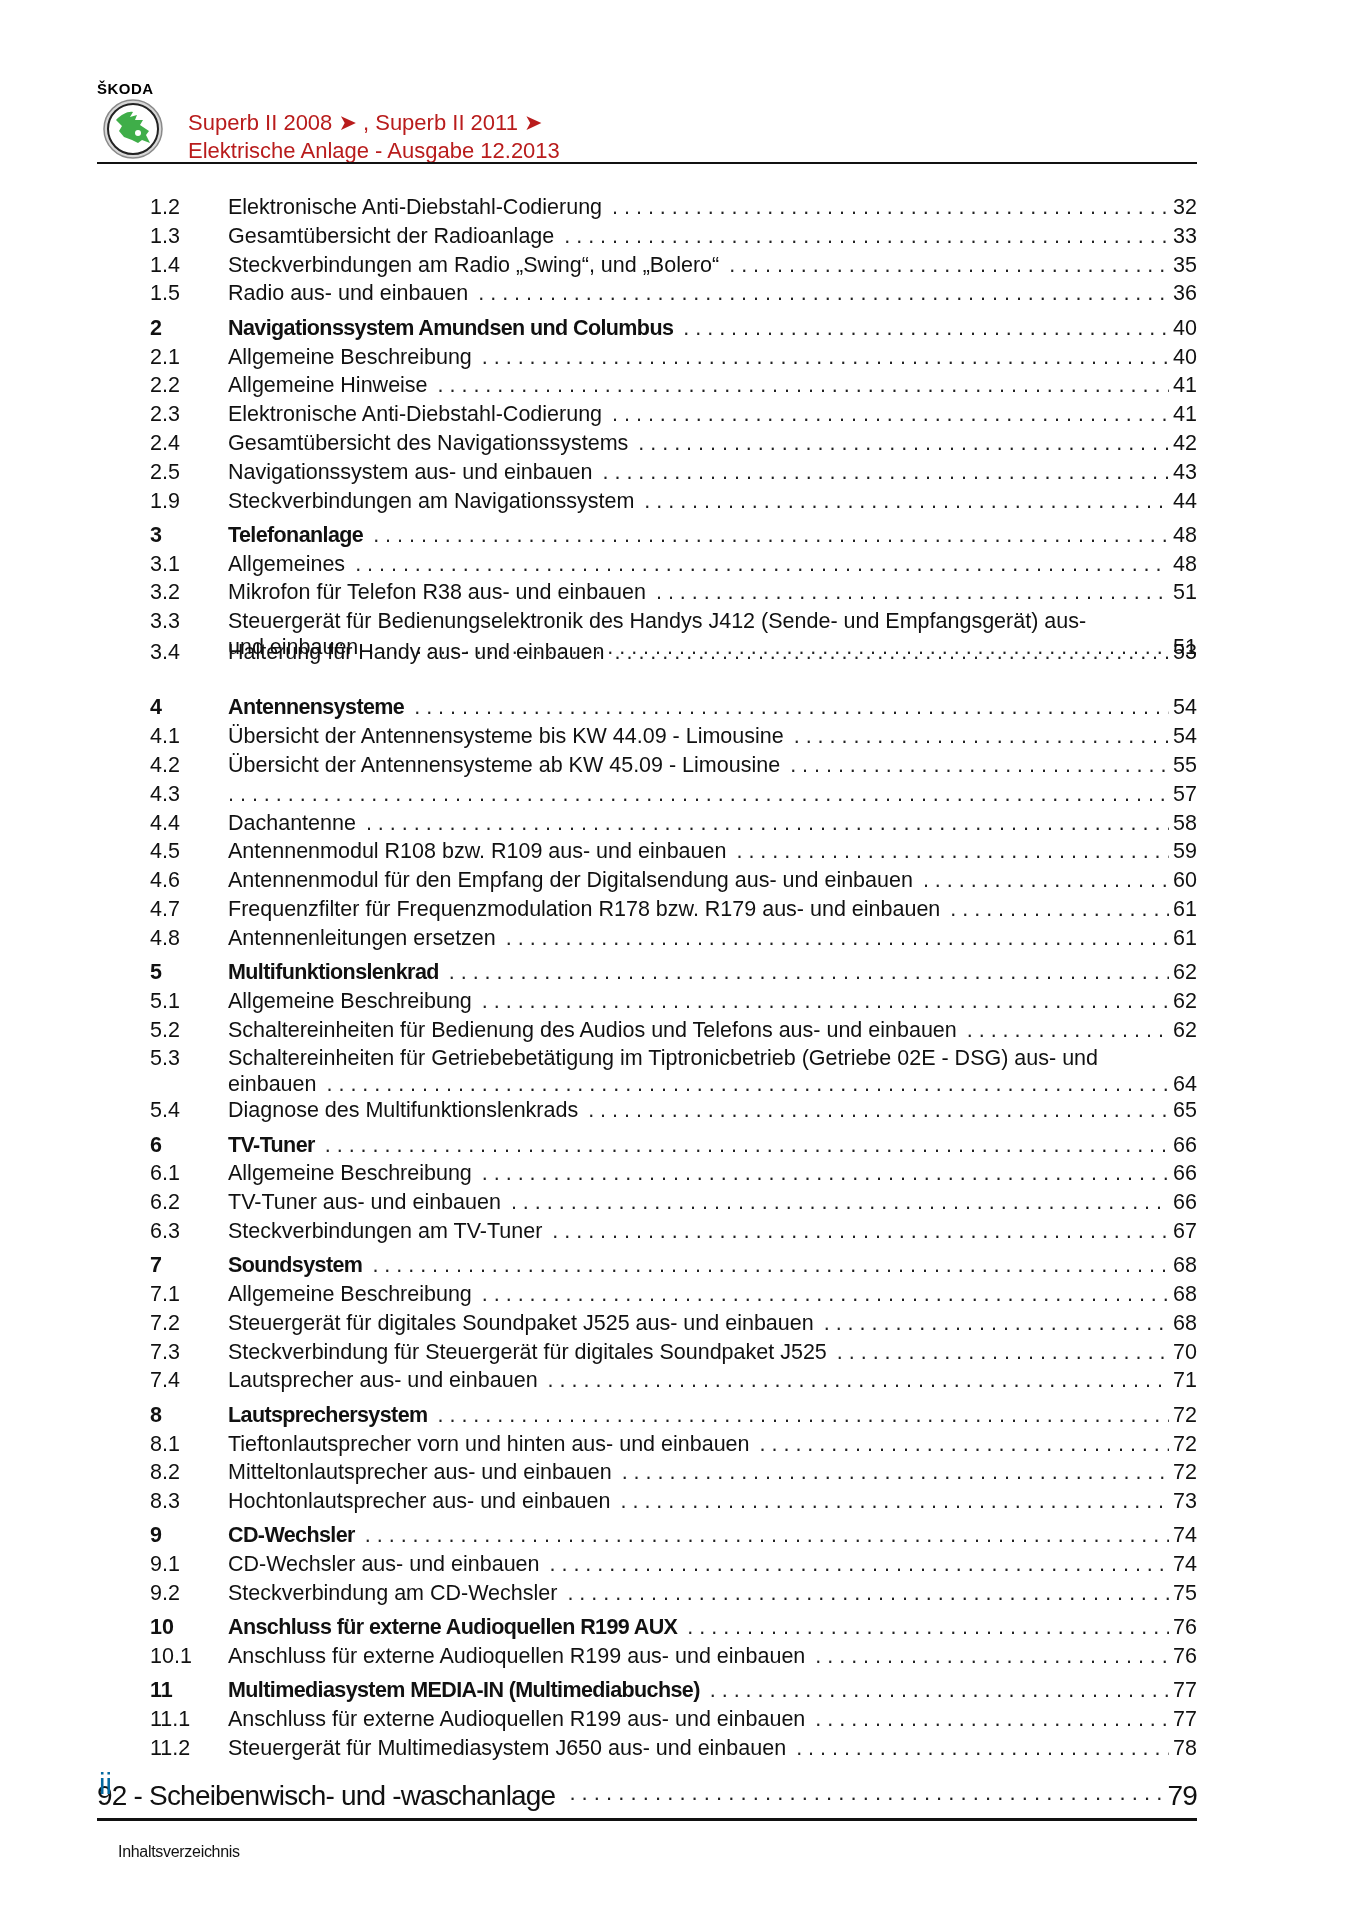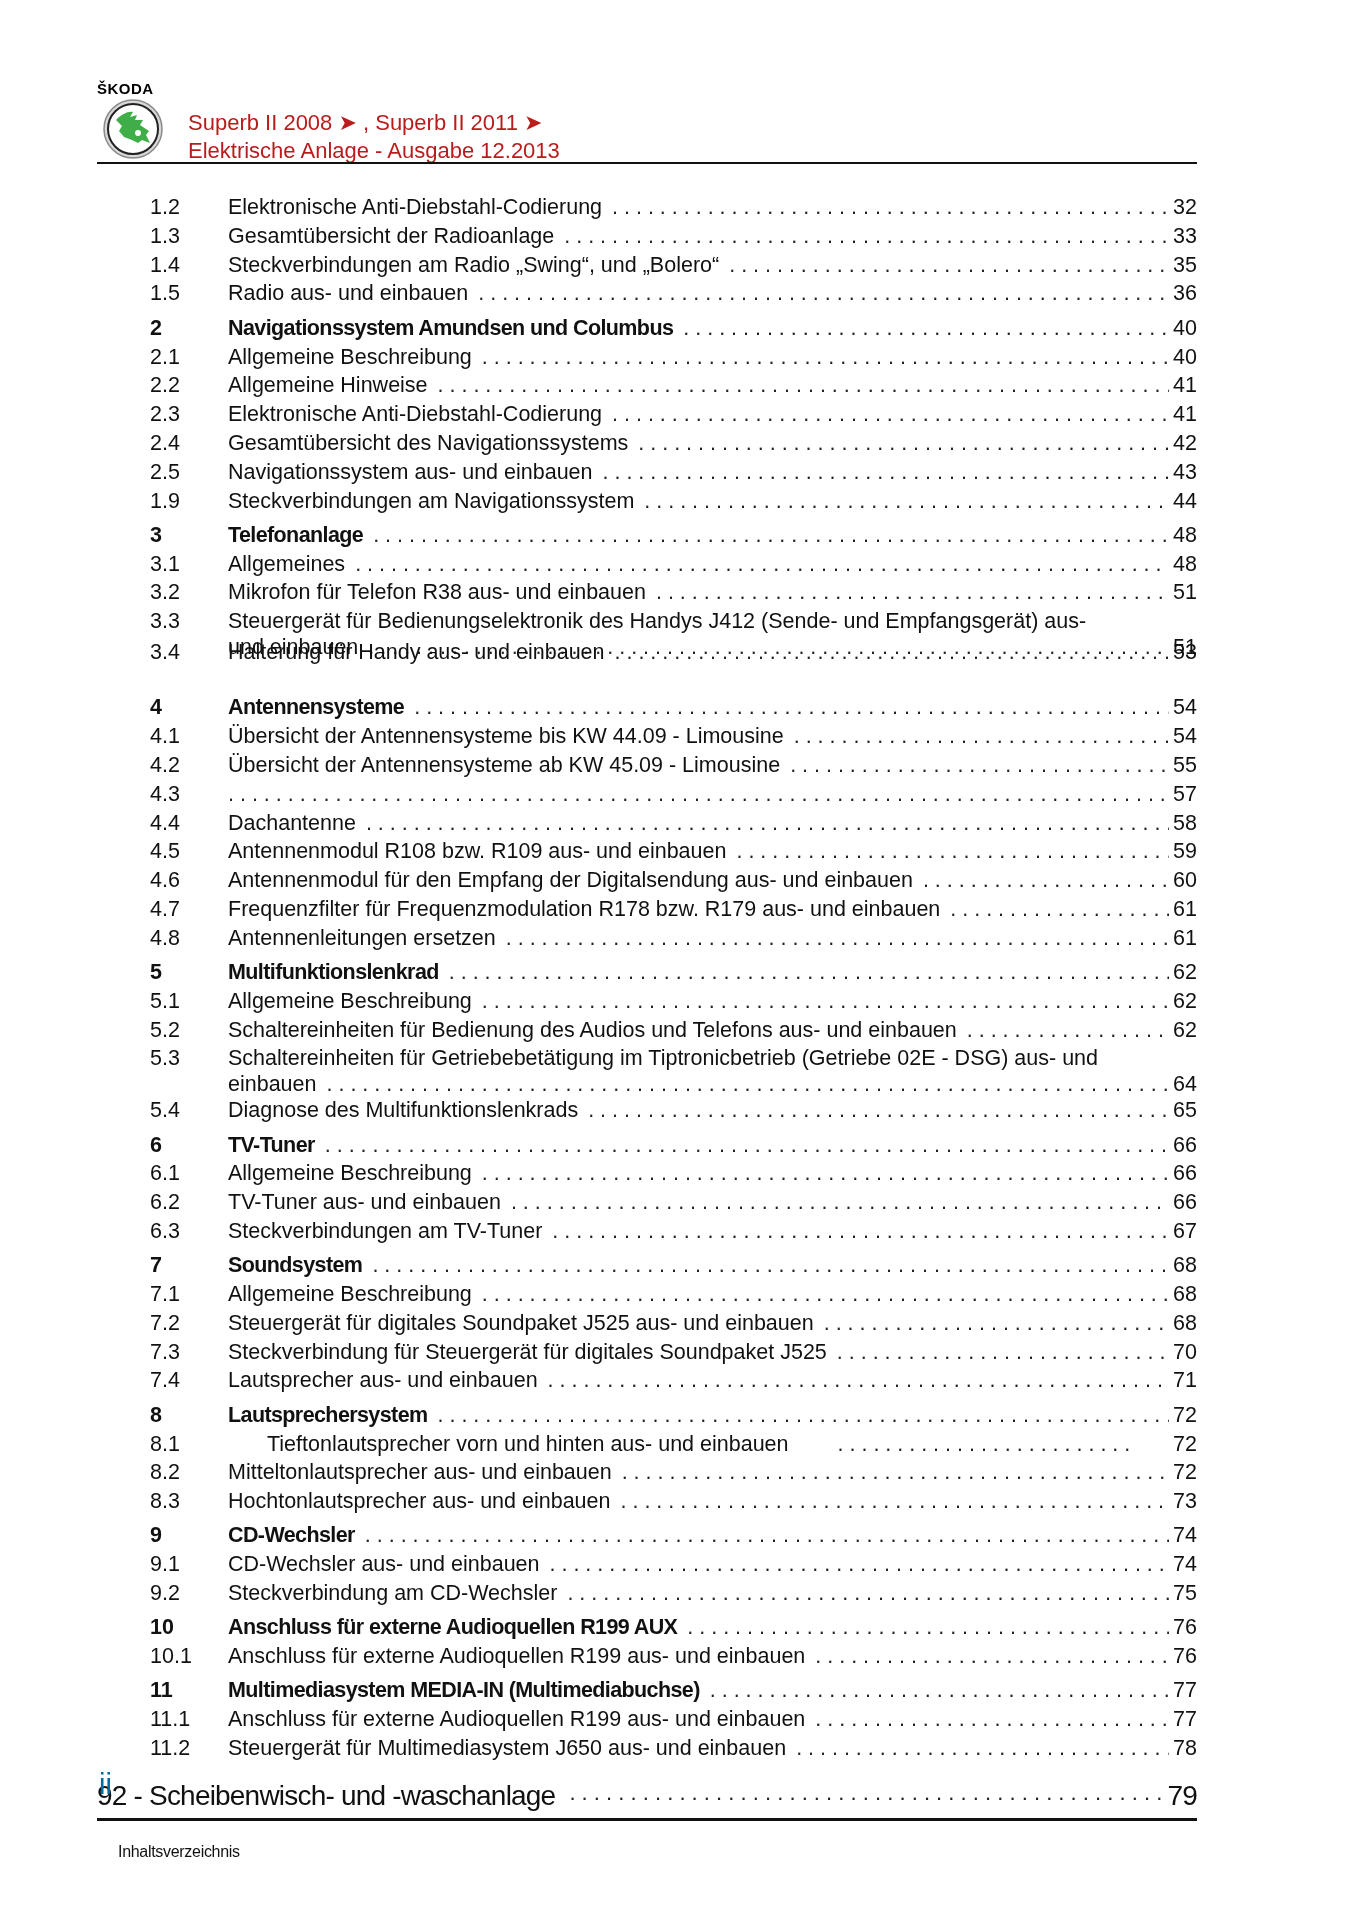--- a/index.html
+++ b/index.html
@@ -290,21 +290,21 @@
       <span class="ttl">Lautsprecher aus- und einbauen</span>
       <span class="dots"></span>
       <span class="pg">71</span>
     </div>
     <div class="row section" style="top: 1401.78px;">
       <span class="num">8</span>
       <span class="ttl">Lautsprechersystem</span>
       <span class="dots"></span>
       <span class="pg">72</span>
     </div>
-    <div class="row" style="top: 1430.58px; gap: 39px;">
+    <div class="row" style="top: 1430.58px;">
       <span class="num">8.1</span>
       <span class="ttl">Tieftonlautsprecher vorn und hinten aus- und einbauen</span>
       <span class="dots"></span>
       <span class="pg">72</span>
     </div>
     <div class="row" style="top: 1459.38px;">
       <span class="num">8.2</span>
       <span class="ttl">Mitteltonlautsprecher aus- und einbauen</span>
       <span class="dots"></span>
       <span class="pg">72</span>

